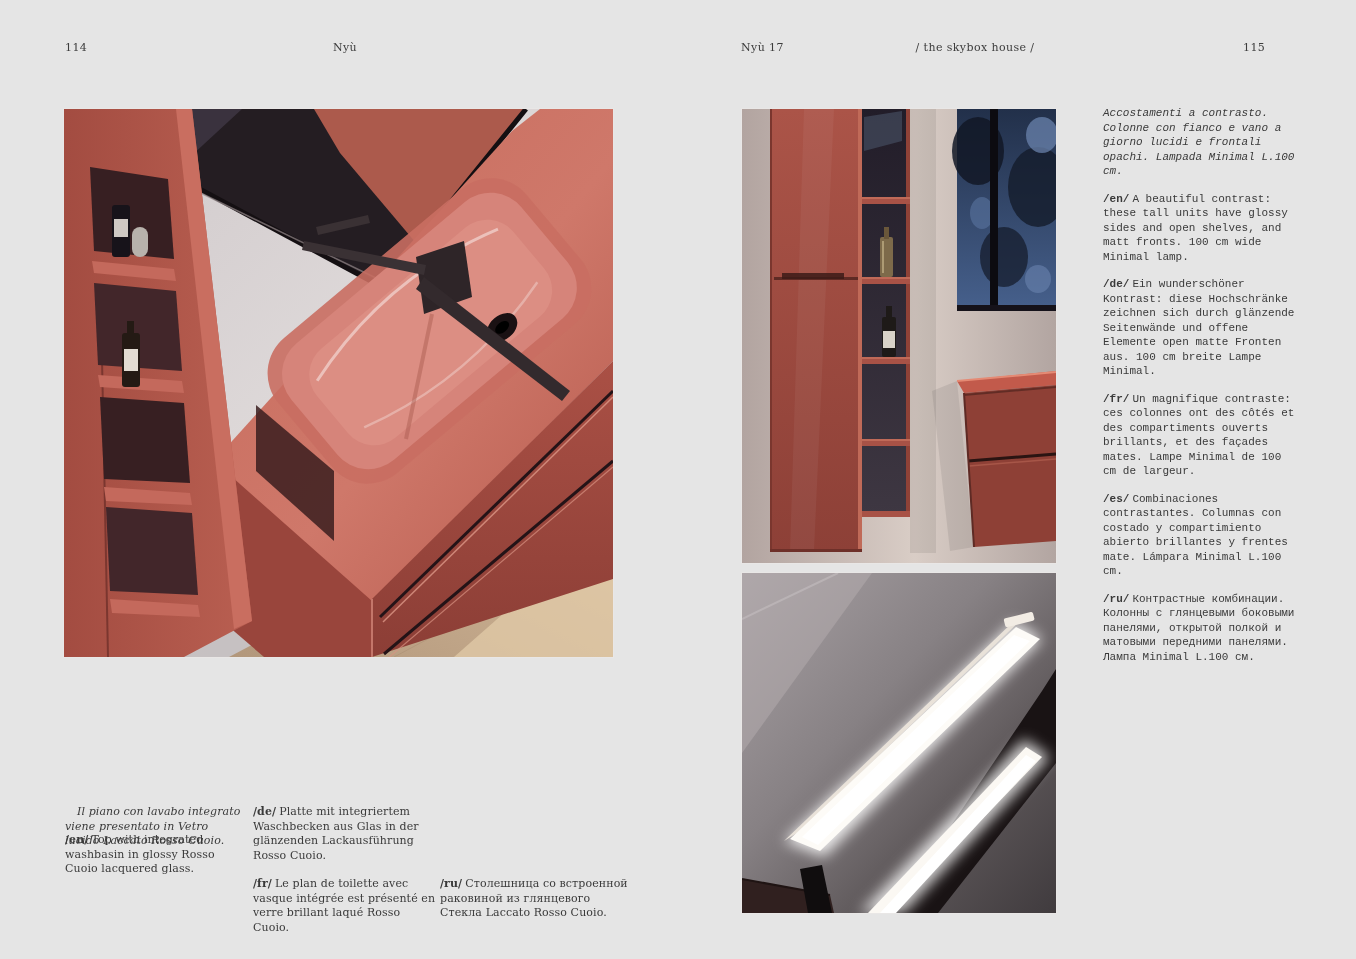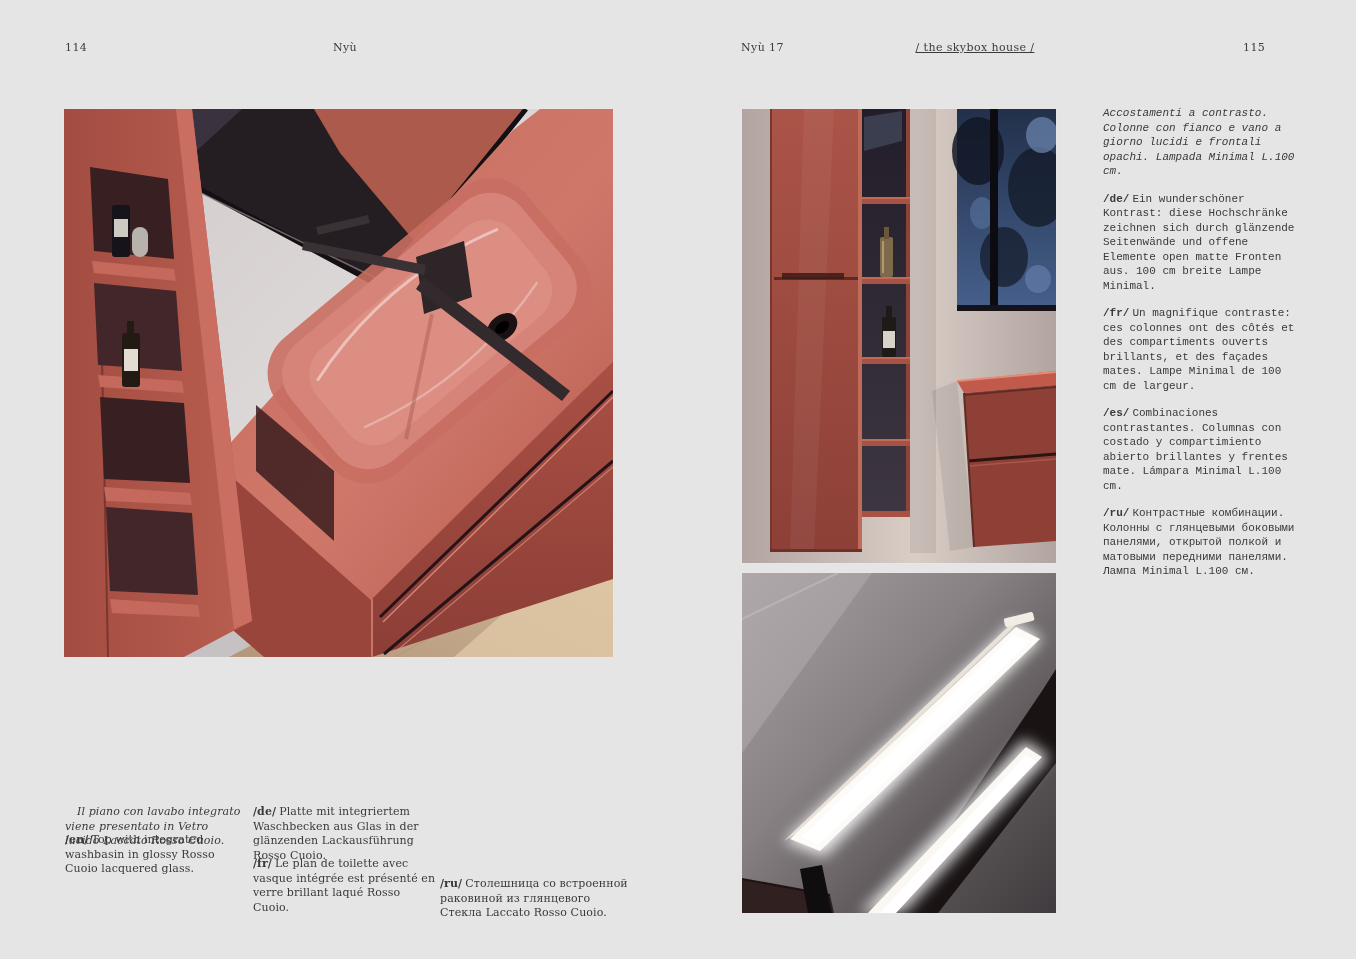--- a/index.html
+++ b/index.html
@@ -36,21 +36,21 @@
   #right-col .it-intro { font-style: italic; }
 </style>
 </head>
 <body>
 
 <div id="spread">
 
   <div class="hdr" style="left:65px;">114</div>
   <div class="hdr" style="left:305px;width:80px;text-align:center;">Nyù</div>
   <div class="hdr" style="left:741px;">Nyù 17</div>
-  <div class="hdr" style="left:895px;width:160px;text-align:center;text-decoration:underline;">/ the skybox house /</div>
+  <div class="hdr" style="left:895px;width:160px;text-align:center;">/ the skybox house /</div>
   <div class="hdr" style="left:1243px;width:50px;text-align:left;">115</div>
 
   <figure class="photo" style="left:64px;top:109px;width:549px;height:548px;margin:0;">
     <svg width="549" height="548" viewBox="0 0 549 548">
       <defs>
         <linearGradient id="wallG" x1="0" y1="0" x2="1" y2="1">
           <stop offset="0" stop-color="#cfc8ca"></stop>
             <stop offset=".5" stop-color="#ded9d9"></stop>
             <stop offset="1" stop-color="#cfc9c8"></stop>
         </linearGradient>
@@ -250,32 +250,35 @@
 
   <div class="cap" style="left:65px;top:805px;width:176px;">
     <span class="it-intro">Il piano con lavabo integrato viene presentato in Vetro lucido Laccato Rosso Cuoio.</span>
   </div>
   <div class="cap" style="left:253px;top:805px;width:180px;">
     <b class="lang">/de/</b><span>Platte mit integriertem Waschbecken aus Glas in der glänzenden Lackausführung Rosso Cuoio.</span>
   </div>
   <div class="cap" style="left:65px;top:833px;width:182px;">
     <b class="lang">/en/</b><span>Top with integrated washbasin in glossy Rosso Cuoio lacquered glass.</span>
   </div>
-  <div class="cap" style="left:253px;top:857px;width:186px;">
+  <div class="cap" style="left:253px;top:877px;width:186px;">
     <b class="lang">/fr/</b><span>Le plan de toilette avec vasque intégrée est présenté en verre brillant laqué Rosso Cuoio.</span>
   </div>
   <div class="cap" style="left:440px;top:877px;width:190px;">
     <b class="lang">/ru/</b><span>Столешница со встроенной раковиной из глянцевого Стекла Laccato Rosso Cuoio.</span>
   </div>
 
   <div id="right-col">
     <div class="rp-cap">
       <span class="it-intro">Accostamenti a contrasto. Colonne con fianco e vano a giorno lucidi e frontali opachi. Lampada Minimal L.100 cm.</span>
     </div>
     <div class="rp-cap">
+      <b class="lang">/en/</b><span>A beautiful contrast: these tall units have glossy sides and open shelves, and matt fronts. 100 cm wide Minimal lamp.</span>
+    </div>
+    <div class="rp-cap">
       <b class="lang">/de/</b><span>Ein wunderschöner Kontrast: diese Hochschränke zeichnen sich durch glänzende Seitenwände und offene Elemente open matte Fronten aus. 100 cm breite Lampe Minimal.</span>
     </div>
     <div class="rp-cap">
       <b class="lang">/fr/</b><span>Un magnifique contraste: ces colonnes ont des côtés et des compartiments ouverts brillants, et des façades mates. Lampe Minimal de 100 cm de largeur.</span>
     </div>
     <div class="rp-cap">
       <b class="lang">/es/</b><span>Combinaciones contrastantes. Columnas con costado y compartimiento abierto brillantes y frentes mate. Lámpara Minimal L.100 cm.</span>
     </div>
     <div class="rp-cap">
       <b class="lang">/ru/</b><span>Контрастные комбинации. Колонны с глянцевыми боковыми панелями, открытой полкой и матовыми передними панелями. Лампа Minimal L.100 см.</span>

